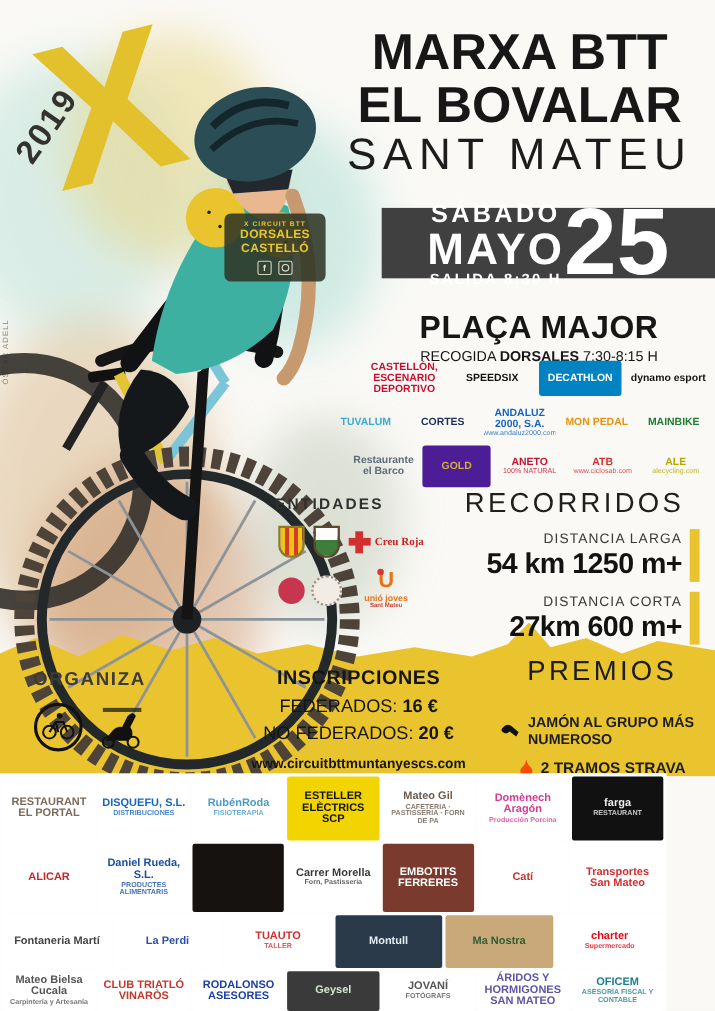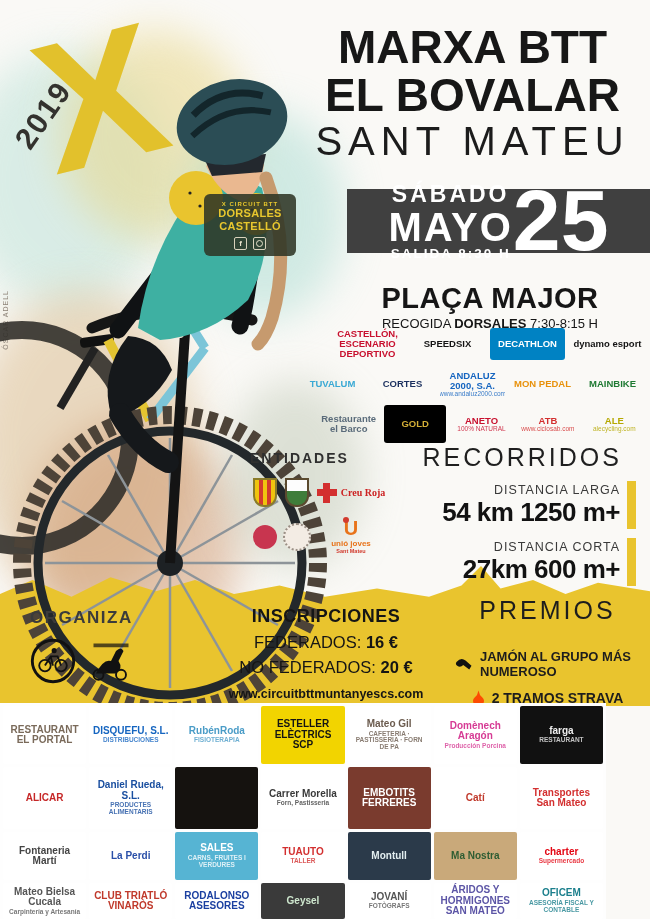--- a/index.html
+++ b/index.html
@@ -213,21 +213,21 @@
       </div>
       <div class="tcard" style="color: rgb(31, 122, 51);">
         <span>MAINBIKE</span>
       </div>
     </div>
   <div class="sprow r3">
 
   <div class="tcard" style="color: rgb(90, 107, 122);">
         <span>Restaurante el Barco</span>
       </div>
-      <div class="tcard" style="background: #000000; color: rgb(212, 175, 55);">
+      <div class="tcard" style="background: #4c1d95; color: rgb(212, 175, 55);">
         <span>GOLD</span>
       </div>
       <div class="tcard" style="color: rgb(200, 16, 46);">
         <span>ANETO</span>
         <span class="sub">100% NATURAL</span>
       </div>
       <div class="tcard" style="color: rgb(211, 47, 47);">
         <span>ATB</span>
         <span class="sub">www.ciclosab.com</span>
       </div>
@@ -377,24 +377,20 @@
         </div>
       </div>
     <div class="brow h3">
 
     <div class="bcard" style="color: rgb(68, 68, 68);">
           <span>Fontaneria Martí</span>
         </div>
         <div class="bcard" style="color: rgb(42, 79, 168);">
           <span>La Perdi</span>
         </div>
-        <div class="bcard" style="background: rgb(86, 180, 211); color: rgb(255, 255, 255);">
-          <span>SALES</span>
-          <span class="sub">CARNS, FRUITES I VERDURES</span>
-        </div>
         <div class="bcard" style="color: rgb(211, 47, 47);">
           <span>TUAUTO</span>
           <span class="sub">TALLER</span>
         </div>
         <div class="bcard" style="background: rgb(43, 58, 74); color: rgb(227, 238, 240);">
           <span>Montull</span>
         </div>
         <div class="bcard" style="background: rgb(201, 169, 122); color: rgb(46, 93, 51);">
           <span>Ma Nostra</span>
         </div>

